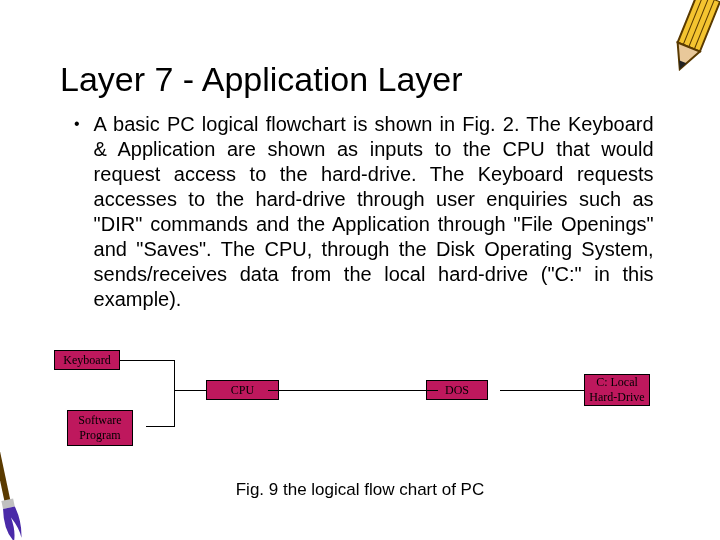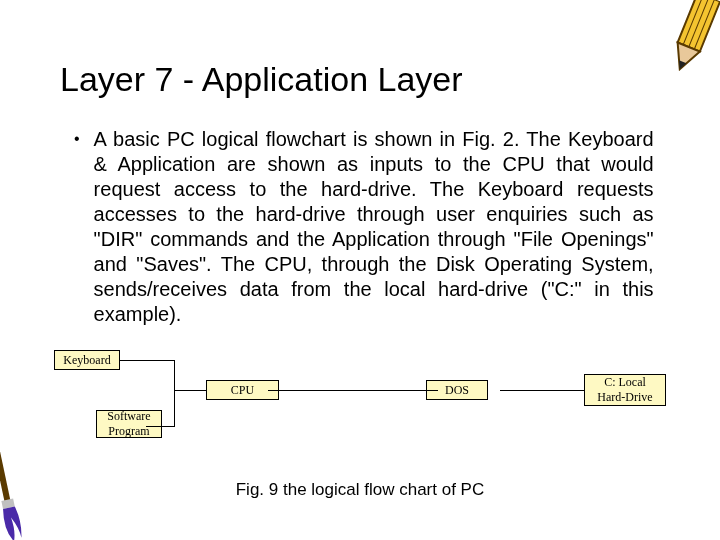--- a/index.html
+++ b/index.html
@@ -13,21 +13,21 @@
     overflow: hidden;
   }
   .slide {
     padding: 60px 60px 20px 60px;
     position: relative;
     height: 100%;
   }
   .title {
     font-size: 34px;
     font-weight: normal;
-    margin-bottom: 28px;
+    margin-bottom: 13px;
   }
   .bullet-row {
     display: flex;
     align-items: flex-start;
     gap: 14px;
     padding-left: 14px;
   }
   .bullet {
     font-size: 16px;
     line-height: 1;
@@ -42,21 +42,21 @@
   .diagram {
     position: absolute;
     left: 20px;
     right: 20px;
     top: 350px;
     height: 120px;
   }
   .node {
     position: absolute;
     border: 1px solid #000;
-    background: #fef9c3;
+    background: #be185d;
     font-family: "Times New Roman", serif;
     font-size: 12px;
     text-align: center;
     display: flex;
     align-items: center;
     justify-content: center;
     padding: 2px 4px;
   }
   .line { position: absolute; background: #000; }
   .caption {
@@ -102,24 +102,24 @@
   <h1 class="title">Layer 7 - Application Layer</h1>
 
   <div class="bullet-row">
     <span class="bullet">•</span>
     <p class="body-text">A basic PC logical flowchart is shown in Fig. 2. The Keyboard &amp; Application are shown as inputs to the CPU that would request access to the hard-drive. The Keyboard requests accesses to the hard-drive through user enquiries such as "DIR" commands and the Application through "File Openings" and "Saves". The CPU, through the Disk Operating System, sends/receives data from the local hard-drive ("C:" in this example).</p>
   </div>
 
   <div class="diagram">
 
     <div class="node" style="left:34px; top:0px; width:66px; height:20px;">Keyboard</div>
-    <div class="node" style="left:76px; top:60px; width:66px; height:28px;">Software Program</div>
+    <div class="node" style="left:47px; top:60px; width:66px; height:36px;">Software Program</div>
     <div class="node" style="left:186px; top:30px; width:73px; height:20px;">CPU</div>
     <div class="node" style="left:406px; top:30px; width:62px; height:20px;">DOS</div>
-    <div class="node" style="left:564px; top:24px; width:82px; height:32px;">C: Local Hard-Drive</div>
+    <div class="node" style="left:564px; top:24px; width:66px; height:32px;">C: Local Hard-Drive</div>
 
     <div class="line" style="left:100px; top:10px; width:54px; height:1px;"></div>
     <div class="line" style="left:126px; top:76px; width:28px; height:1px;"></div>
     <div class="line" style="left:154px; top:10px; width:1px; height:67px;"></div>
     <div class="line" style="left:154px; top:40px; width:32px; height:1px;"></div>
 
     <div class="line" style="left:248px; top:40px; width:170px; height:1px;"></div>
 
     <div class="line" style="left:480px; top:40px; width:84px; height:1px;"></div>
   </div>

